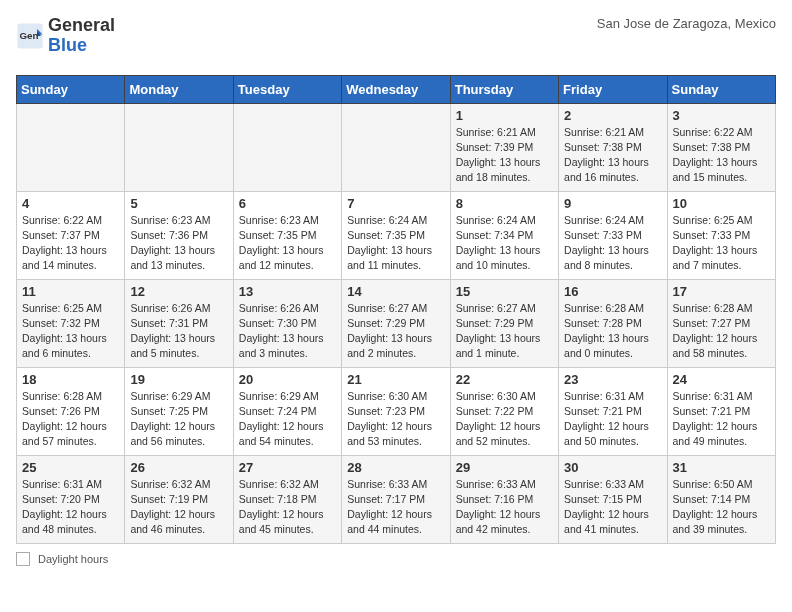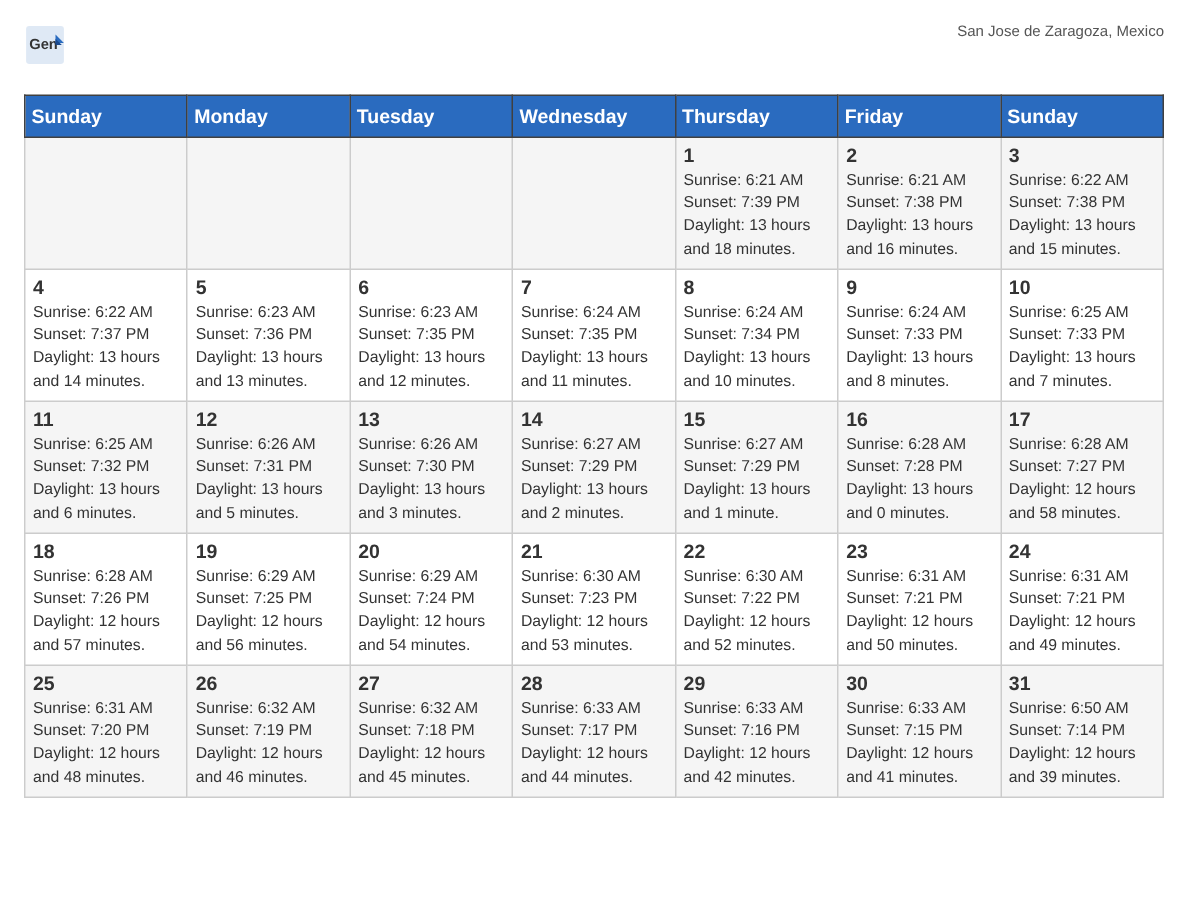--- a/index.html
+++ b/index.html
@@ -43,21 +43,21 @@
     .title-area {
       text-align: right;
     }
     .month-title {
       font-size: 38px;
       font-weight: bold;
       color: #333;
       line-height: 1.1;
     }
     .location {
-      font-size: 10px;
+      font-size: 13px;
       color: #555;
     }
     table {
       width: 100%;
       border-collapse: collapse;
       table-layout: fixed;
     }
     thead tr th {
       background: #2a6bbf;
       color: #fff;
@@ -117,20 +117,24 @@
 
 <div>
   <div class="header-area">
     <div class="logo">
       <svg class="logo-icon" viewBox="0 0 40 40">
         <rect x="2" y="2" width="36" height="36" rx="3" fill="#2a6bbf" opacity="0.15"></rect>
         <text x="5" y="24" font-size="14" font-weight="bold" fill="#333" font-family="Arial">Gen</text>
         <polygon points="30,10 38,18 30,18" fill="#2a6bbf"></polygon>
         <polygon points="30,14 36,20 30,20" fill="#1a4a8f"></polygon>
       </svg>
+      <div class="logo-text">
+        <span class="logo-general">General</span>
+        <span class="logo-blue">Blue</span>
+      </div>
     </div>
     <div class="title-area">
       <div class="location">San Jose de Zaragoza, Mexico</div>
     </div>
   </div>
 
   <table>
     <thead>
       <tr>
       <th>Sunday</th>
@@ -370,13 +374,17 @@
             <span class="day-number">31</span>
             <div class="day-info" style="white-space: pre-line;">Sunrise: 6:50 AM
 Sunset: 7:14 PM
 Daylight: 12 hours
 and 39 minutes.</div>
           </td>
         </tr>
       </tbody>
   </table>
 
+  <div class="legend-area">
+    <div class="legend-box"></div>
+    <span class="legend-text">Daylight hours</span>
+  </div>
 </div>
 
 </body></html>

